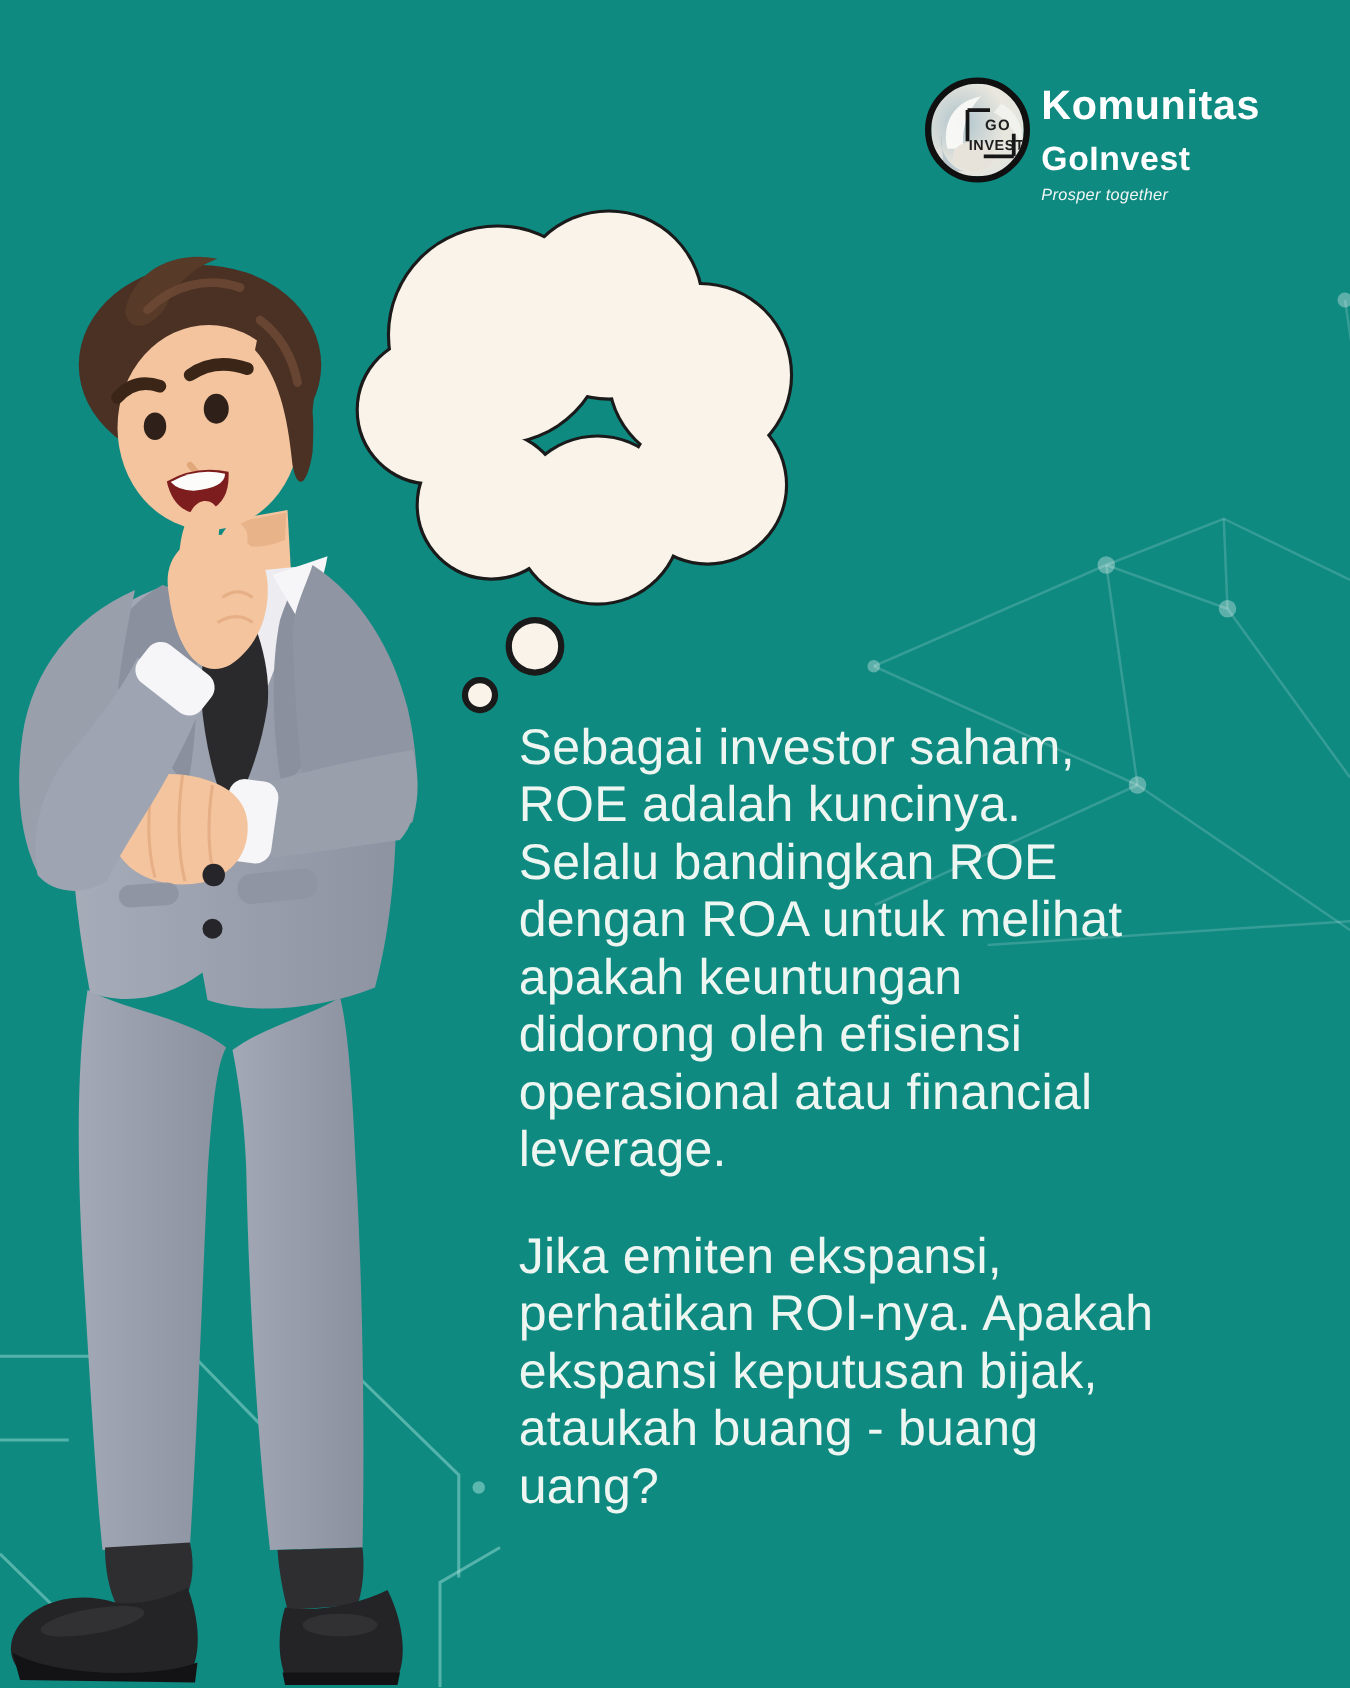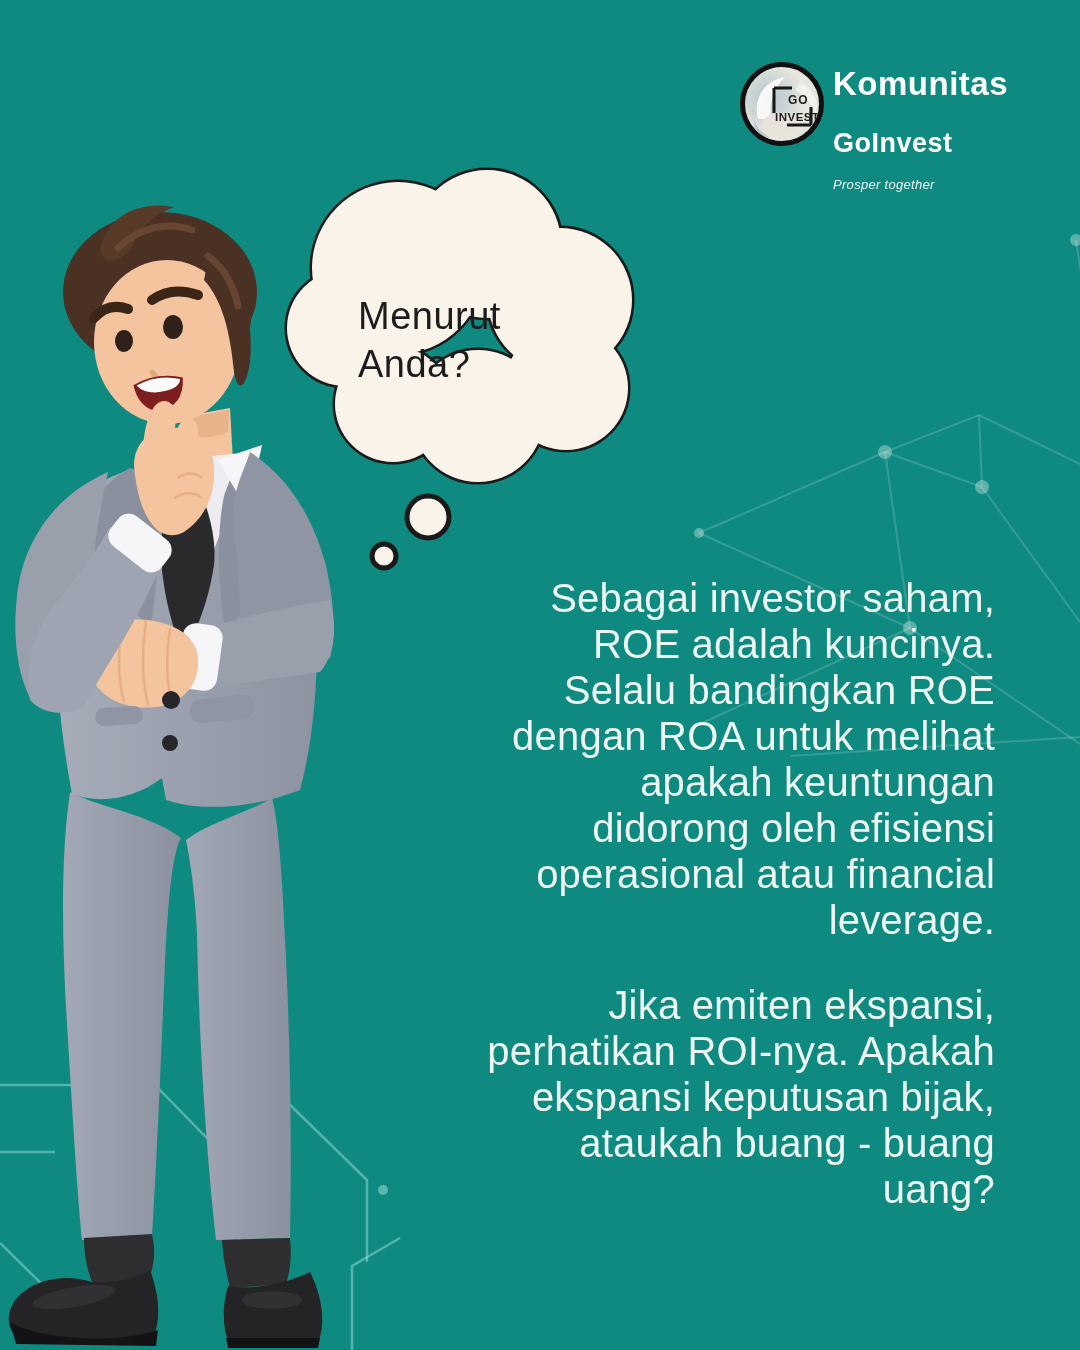--- a/index.html
+++ b/index.html
@@ -20,34 +20,34 @@
   .logo{position:absolute;left:740px;top:62px;z-index:3;display:flex;}
   .badge{position:relative;width:84px;height:84px;border-radius:50%;
          border:5px solid #101010;
          background:radial-gradient(circle at 32% 42%, #aec3cc 0%, #e9e7de 55%, #d9e2df 100%);
          overflow:hidden;}
   .badge svg{position:absolute;left:0;top:0;}
   .badge .go{position:absolute;left:43px;top:26px;font-size:12px;font-weight:800;color:#1d1d1d;letter-spacing:1px;}
   .badge .invest{position:absolute;left:30px;top:44px;font-size:11.5px;font-weight:800;color:#1d1d1d;letter-spacing:0.5px;}
   .brand{position:absolute;left:93px;top:3px;width:240px;}
   .brand .l1{font-size:33px;font-weight:700;color:var(--brand-text);letter-spacing:0.5px;}
-  .brand .l2{font-size:27px;font-weight:700;color:var(--brand-text);letter-spacing:0.5px;margin-top:25px;}
-  .brand .tag{font-size:13px;font-style:italic;font-weight:500;color:#f2f6f5;margin-top:18px;letter-spacing:0.3px;}
+  .brand .l2{font-size:27px;font-weight:700;color:var(--brand-text);letter-spacing:0.5px;margin-top:9px;}
+  .brand .tag{font-size:13px;font-style:italic;font-weight:500;color:#f2f6f5;margin-top:5px;letter-spacing:0.3px;}
 
   
   .bubble-text{position:absolute;left:358px;top:292px;z-index:2;
     font-size:38px;line-height:48px;color:var(--bubble-text);
     white-space:pre-line;letter-spacing:0.5px;font-weight:400;}
 
   
   .prose{position:absolute;left:415px;width:580px;z-index:2;
     font-size:40px;line-height:46px;color:var(--body-text);
     white-space:pre-line;letter-spacing:0.2px;font-weight:400;}
-  .p1{top:575px;text-align:right;}
-  .p2{top:982px;text-align:right;}
+  .p1{top:575px;}
+  .p2{top:982px;}
 </style>
 </head>
 <body>
 
 <div class="canvas">
 
   <svg class="art" viewBox="0 0 1080 1350">
     <defs>
       <linearGradient id="suitGrad" x1="0" y1="0" x2="1" y2="0">
         <stop offset="0" stop-color="#a7acb9"></stop>
@@ -200,22 +200,20 @@
       <span class="go">GO</span>
       <span class="invest">INVEST</span>
     </div>
     <div class="brand">
       <div class="l1">Komunitas</div>
       <div class="l2">GoInvest</div>
       <div class="tag">Prosper together</div>
     </div>
   </div>
 
-  <div class="bubble-text">Menurut
-Anda?</div>
 
   <div class="prose p1">Sebagai investor saham,
 ROE adalah kuncinya.
 Selalu bandingkan ROE
 dengan ROA untuk melihat
 apakah keuntungan
 didorong oleh efisiensi
 operasional atau financial
 leverage.</div>
   <div class="prose p2">Jika emiten ekspansi,

